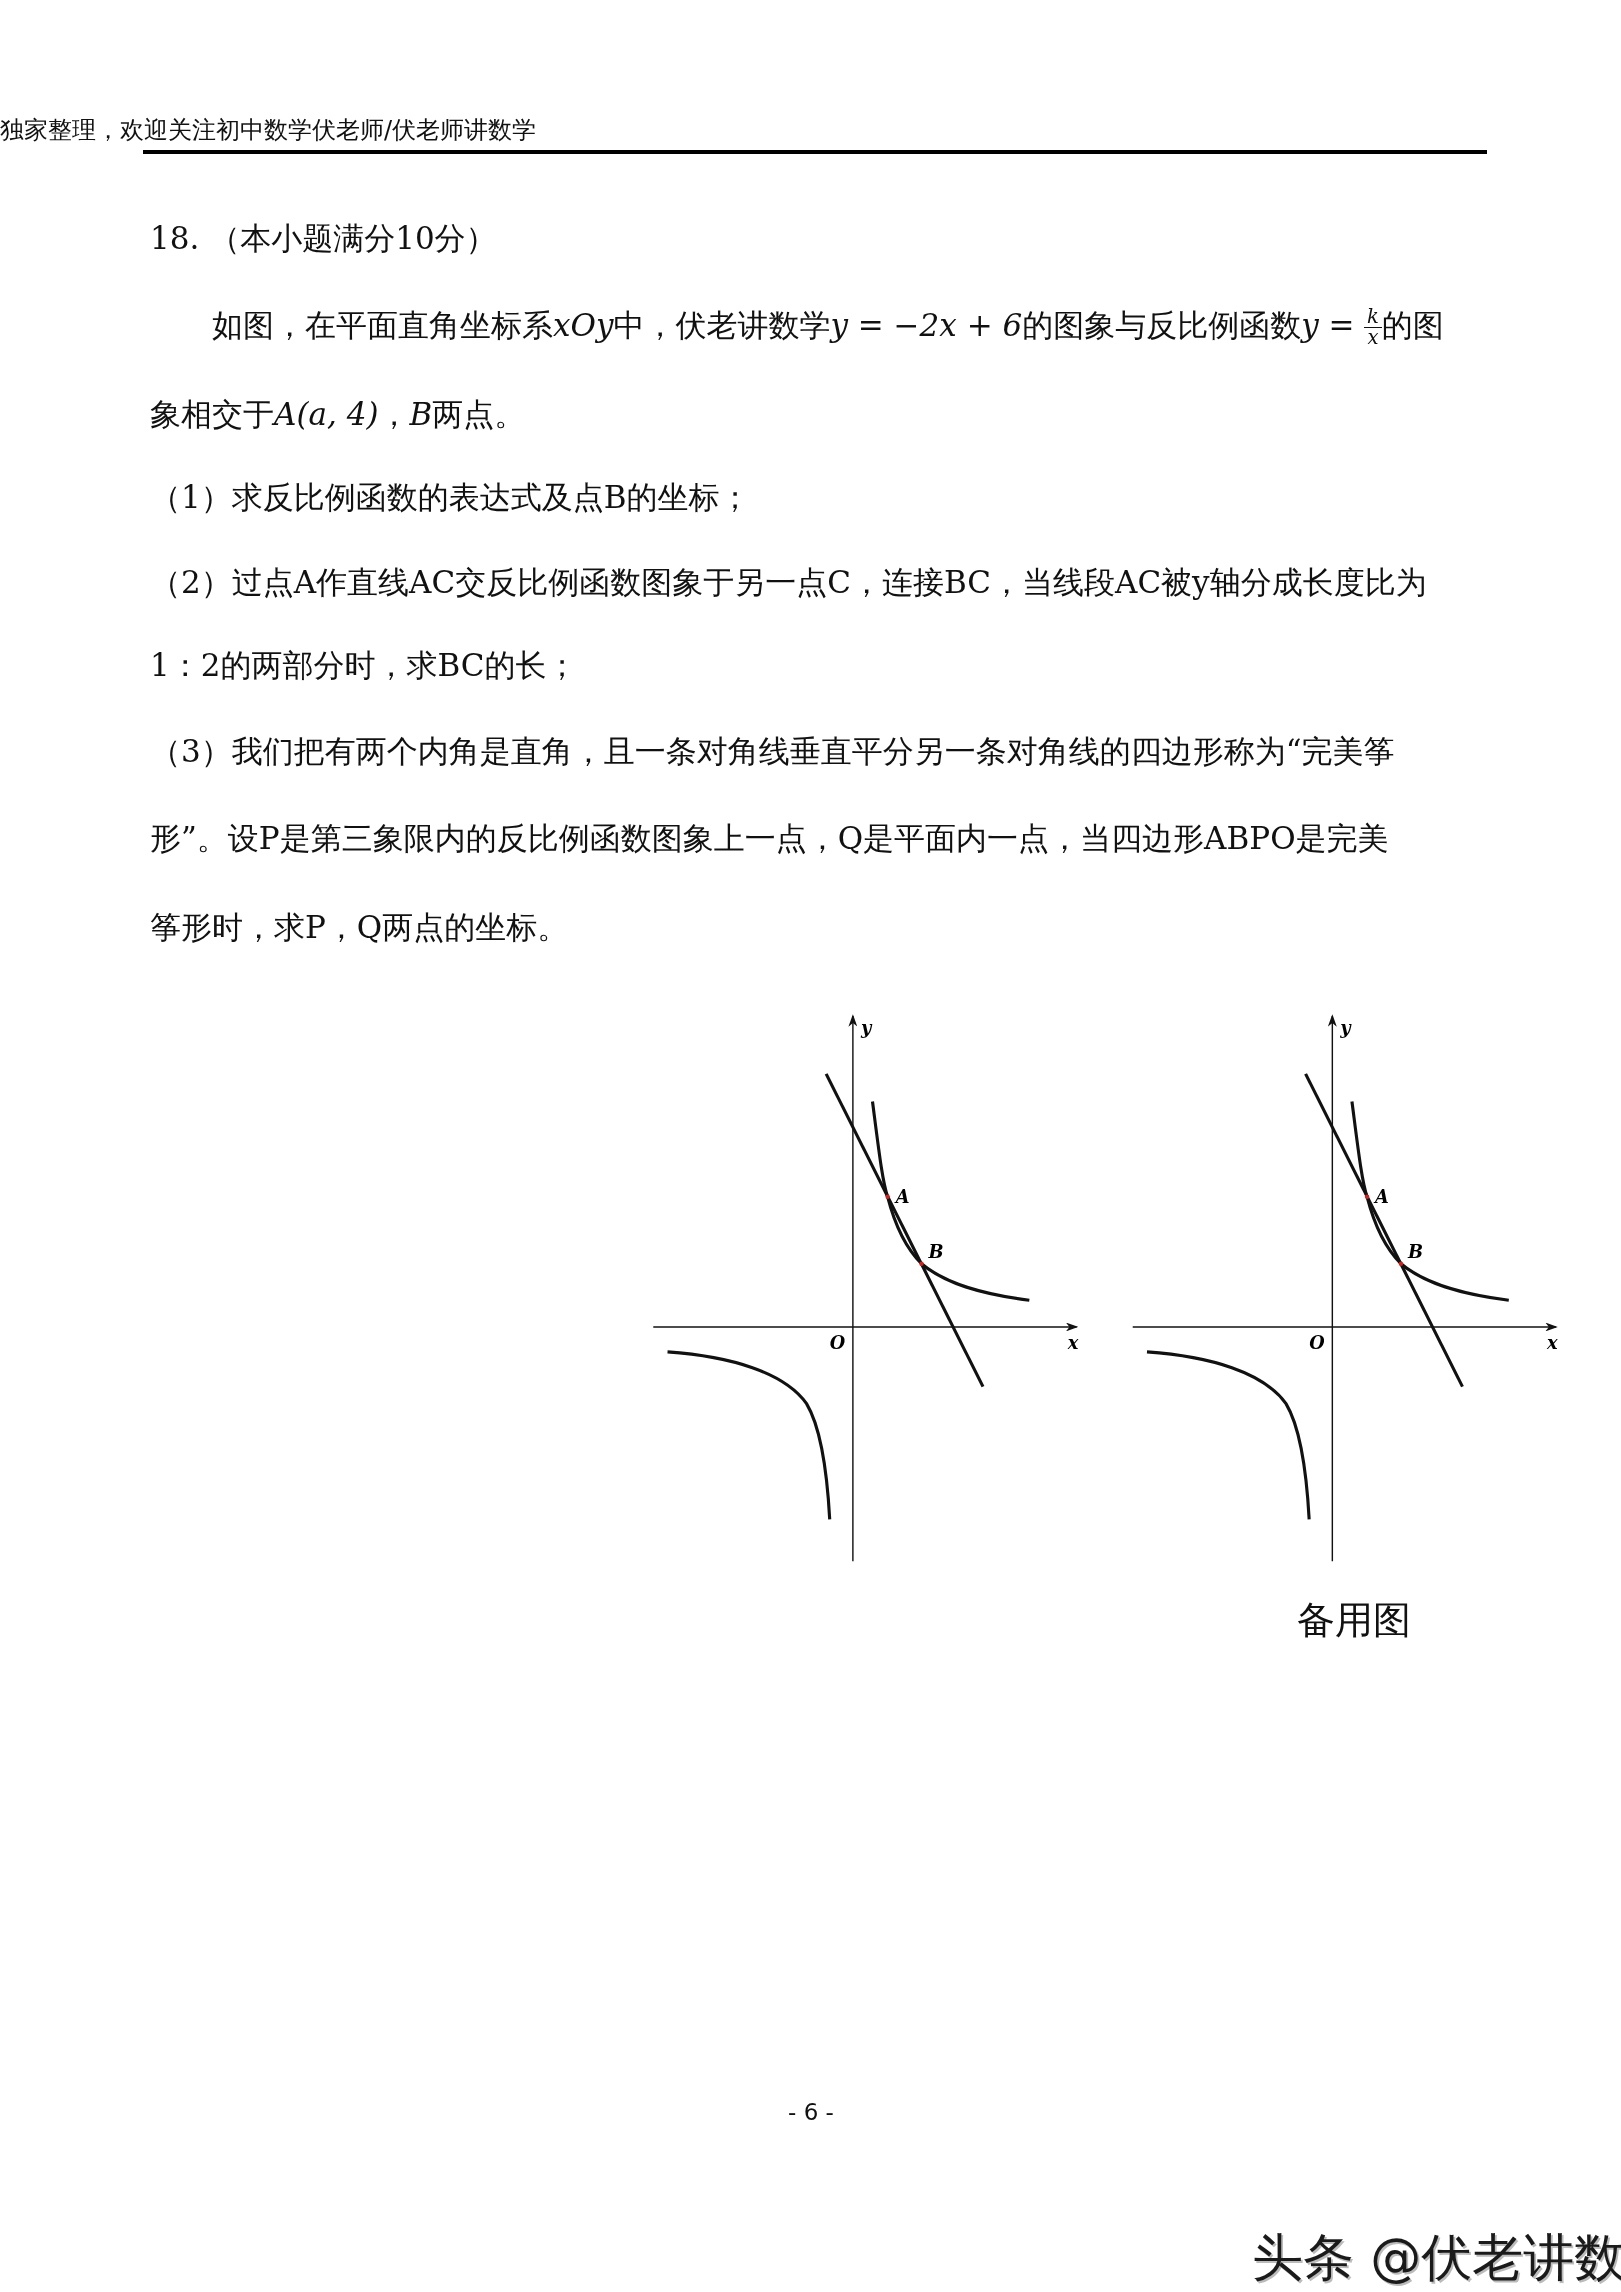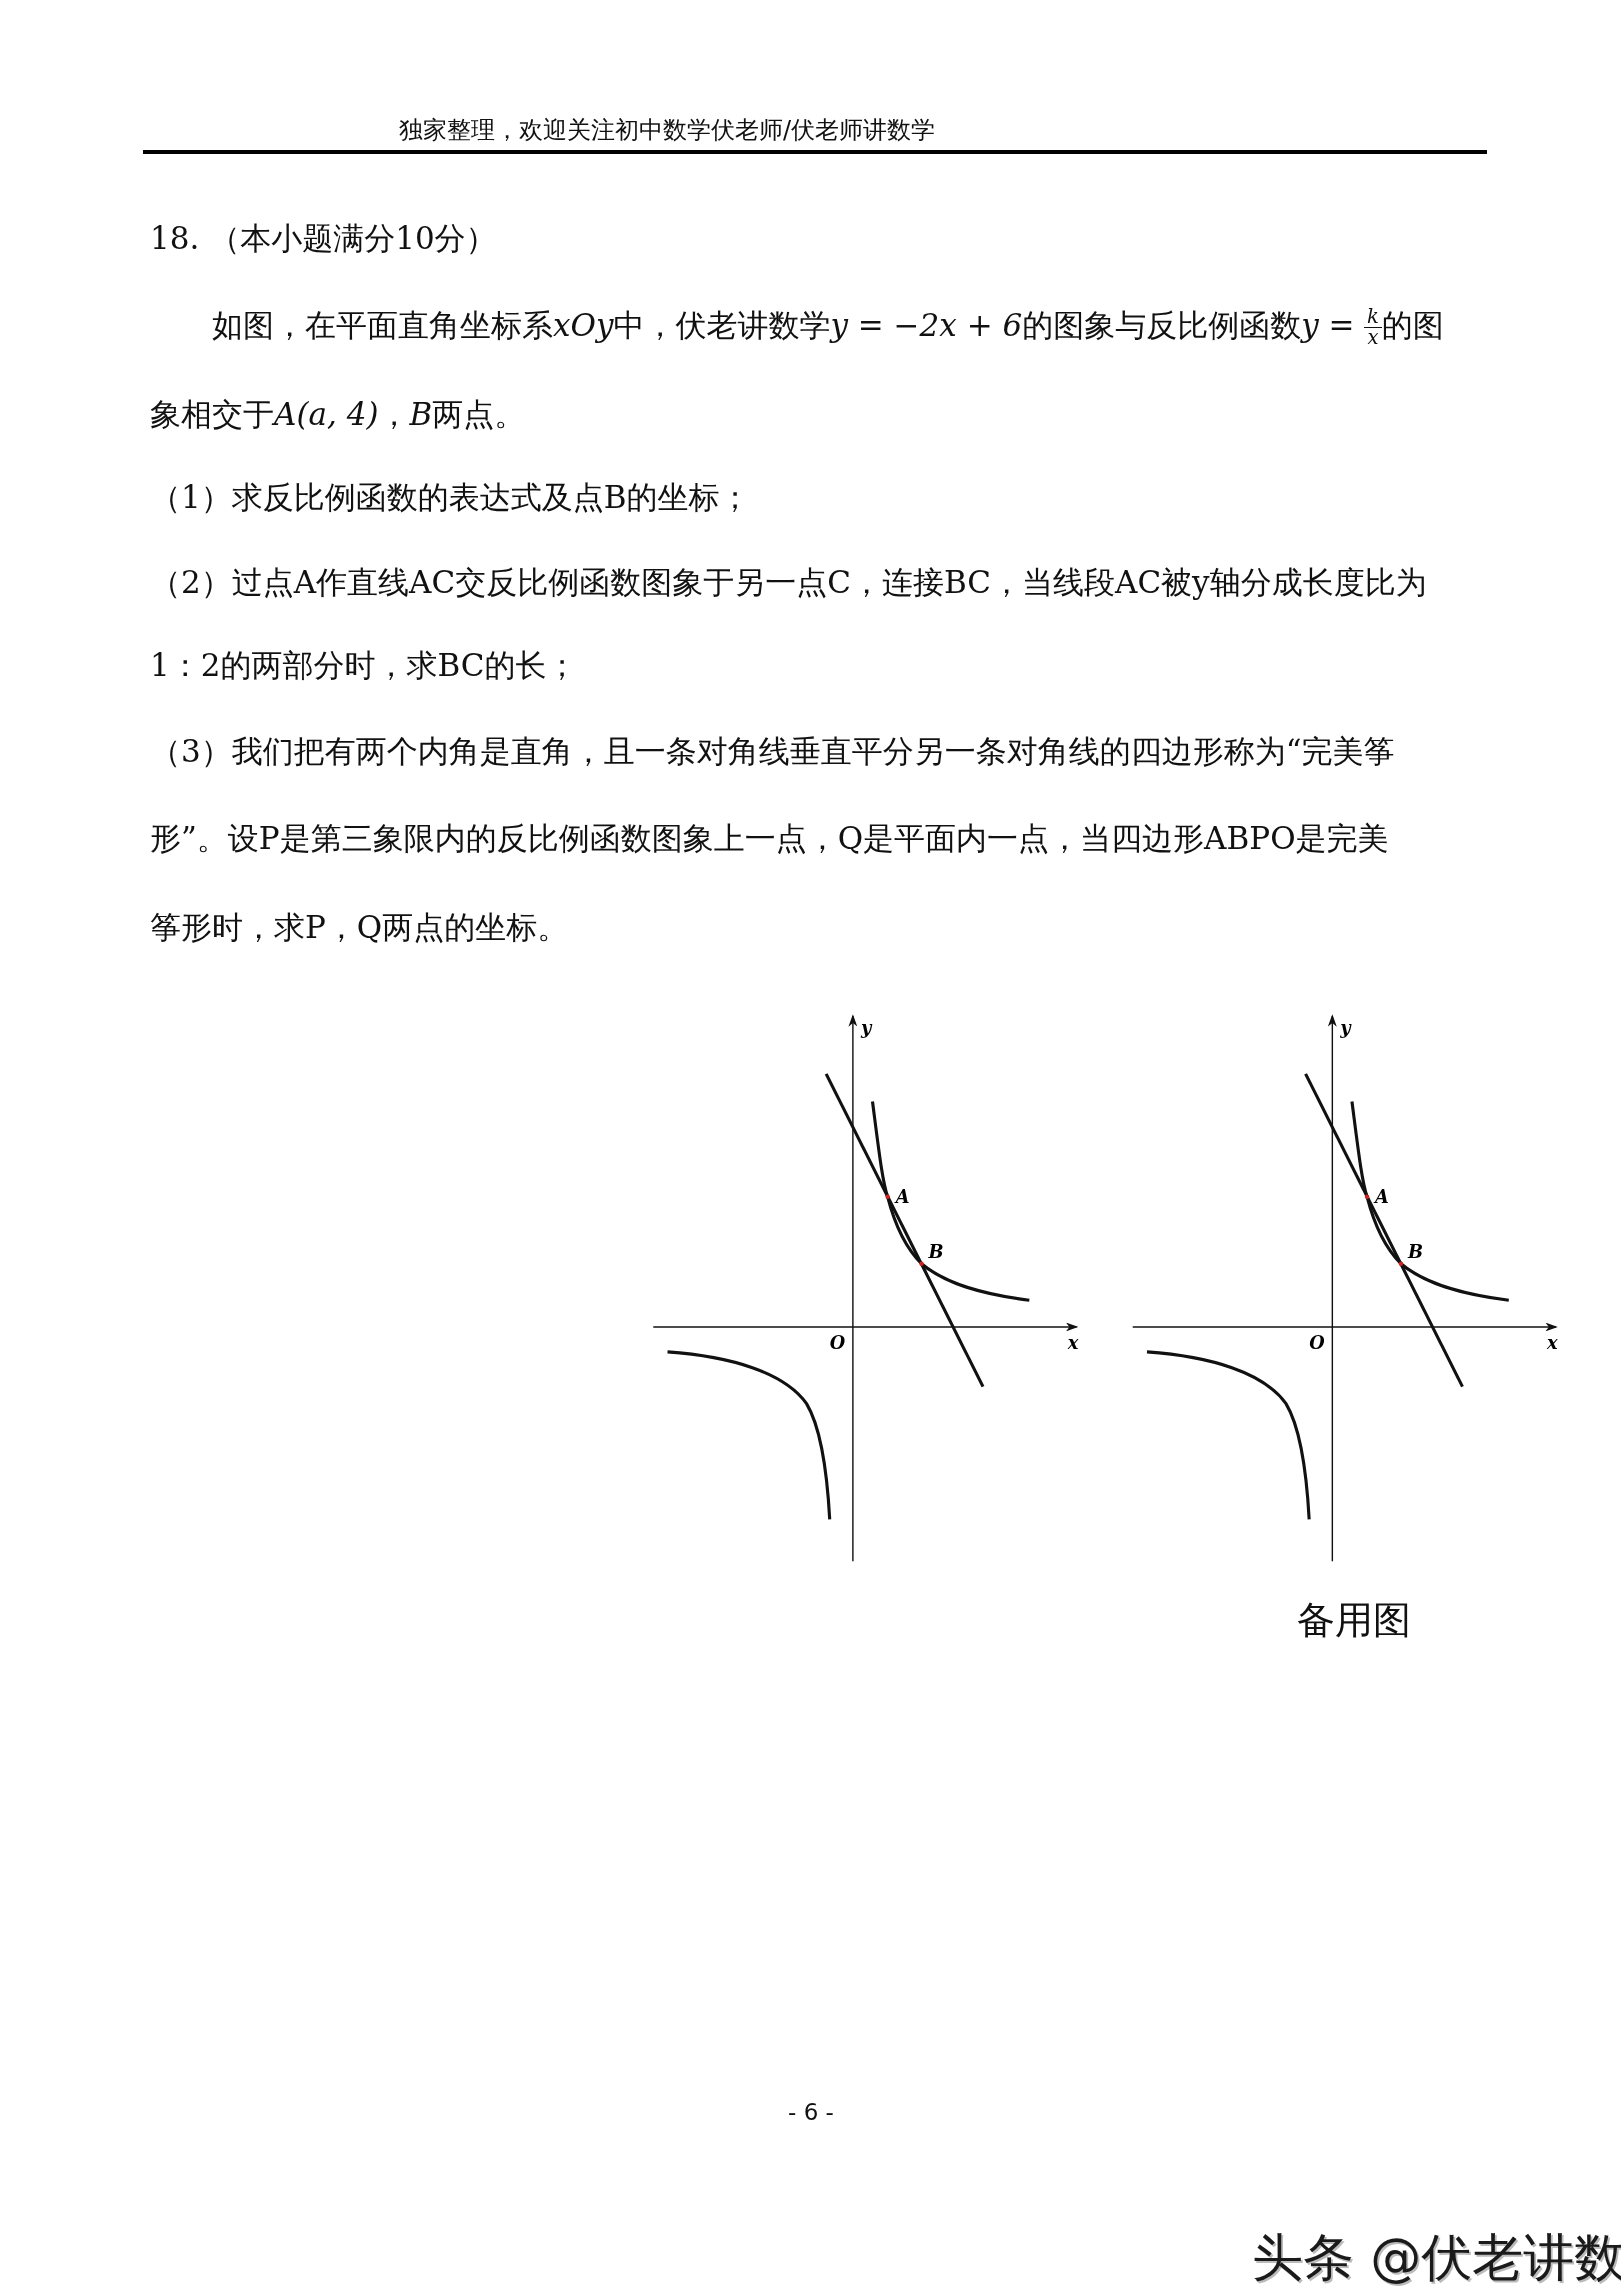--- a/index.html
+++ b/index.html
@@ -1,19 +1,19 @@
 <!DOCTYPE html>
 <html style="font-size:14.3px"><head>
 <meta charset="utf-8">
 <style>
   html, body { margin:0; padding:0; background:#ffffff; }
   body { width:1622px; height:2293px; position:relative; overflow:hidden;
          font-family:"DejaVu Serif", "Liberation Serif", serif; color:#111; }
   .abs { position:absolute; white-space:nowrap; }
-  .header-text { left:0; width:1334px; top:114px; text-align:center; font-size:24px;
+  .header-text { left:0; width:1334px; top:114px; font-size:24px;
                  font-family:"DejaVu Sans", "Liberation Sans", sans-serif; }
   .header-rule { left:143px; top:150px; width:1344px; height:3.6px; background:#000; }
   .para { font-size:31px; line-height:36px; }
   .math { font-family:"DejaVu Serif", "Liberation Serif", serif; font-style:italic; }
   .frac { display:inline-block; vertical-align:middle; text-align:center; font-size:19.6px; line-height:19.6px; font-style:italic; }
   .frac span { display:block; }
   .frac .num { border-bottom:1.8px solid #111; padding:0 2.7px; }
   .caption { font-size:38px; }
   .pagenum { left:0; width:1622px; text-align:center; top:2099px; font-size:23px;
              font-family:"DejaVu Sans", "Liberation Sans", sans-serif; }

